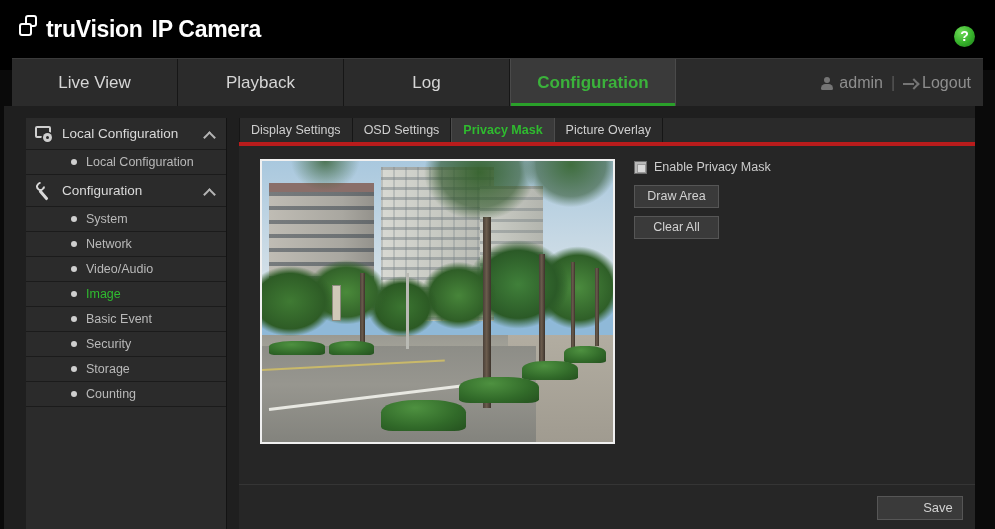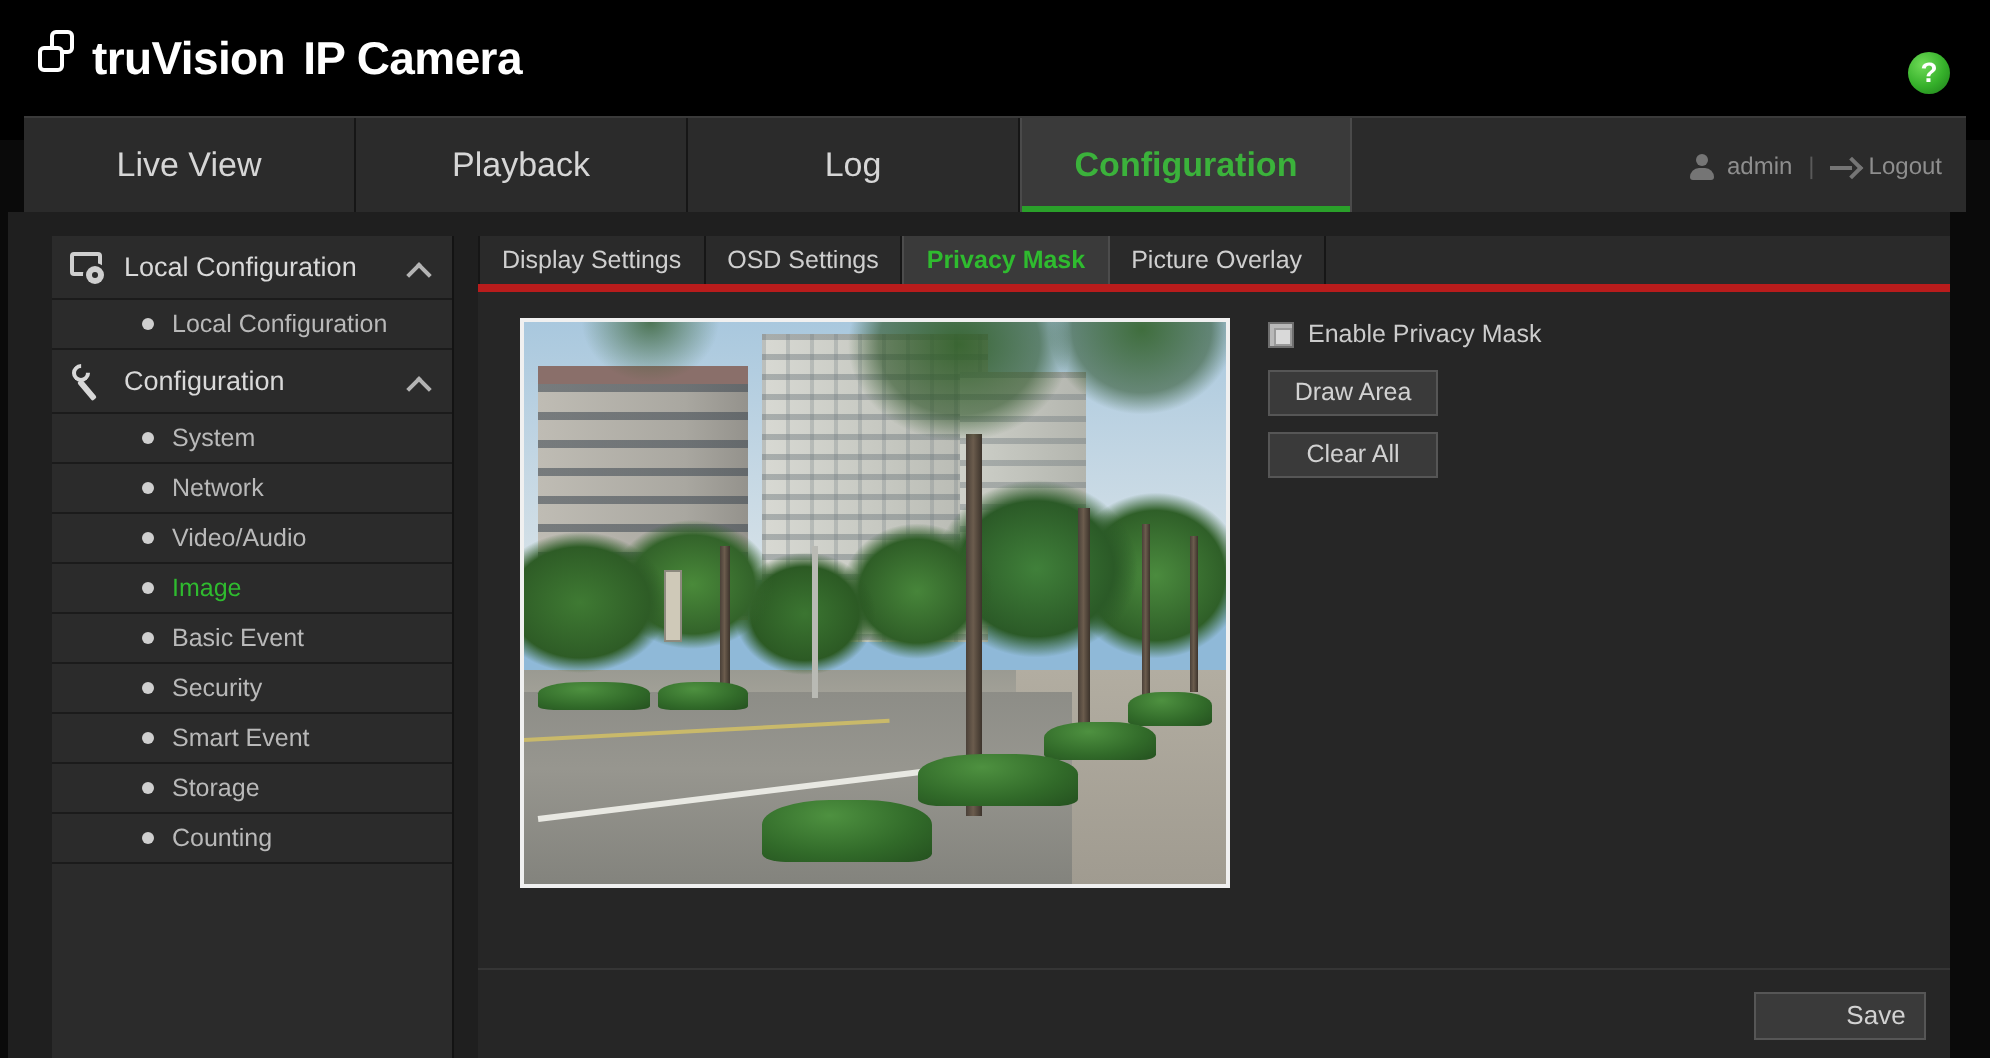--- a/index.html
+++ b/index.html
@@ -73,21 +73,21 @@
     border-left: 1px solid #4a4a4a;
   }
   .nav-tab.active::after {
     content: ""; position: absolute;
     left: 0; right: 0; bottom: 0; height: 3px;
     background: #2aa02a;
   }
   .nav-user {
     position: absolute; right: 12px; top: 0;
     height: 48px; display: flex; align-items: center;
-    color: #8e8e8e; font-size: 12px;
+    color: #8e8e8e; font-size: 16px;
   }
   .nav-user .ico {
     display: inline-block; width: 14px; height: 13px;
     margin-right: 5px; position: relative;
     opacity: .75;
   }
   .ico-user::before {
     content: ""; position: absolute; left: 4px; top: 0;
     width: 6px; height: 6px; border-radius: 50%; background: #8e8e8e;
   }
@@ -441,24 +441,20 @@
         <span class="dot"></span>
         <span>Image</span>
       </div>
       <div class="side-item">
         <span class="dot"></span>
         <span>Basic Event</span>
       </div>
       <div class="side-item">
         <span class="dot"></span>
         <span>Security</span>
-      </div>
-      <div class="side-item">
-        <span class="dot"></span>
-        <span>Smart Event</span>
       </div>
       <div class="side-item">
         <span class="dot"></span>
         <span>Storage</span>
       </div>
       <div class="side-item">
         <span class="dot"></span>
         <span>Counting</span>
       </div>
     </div>

